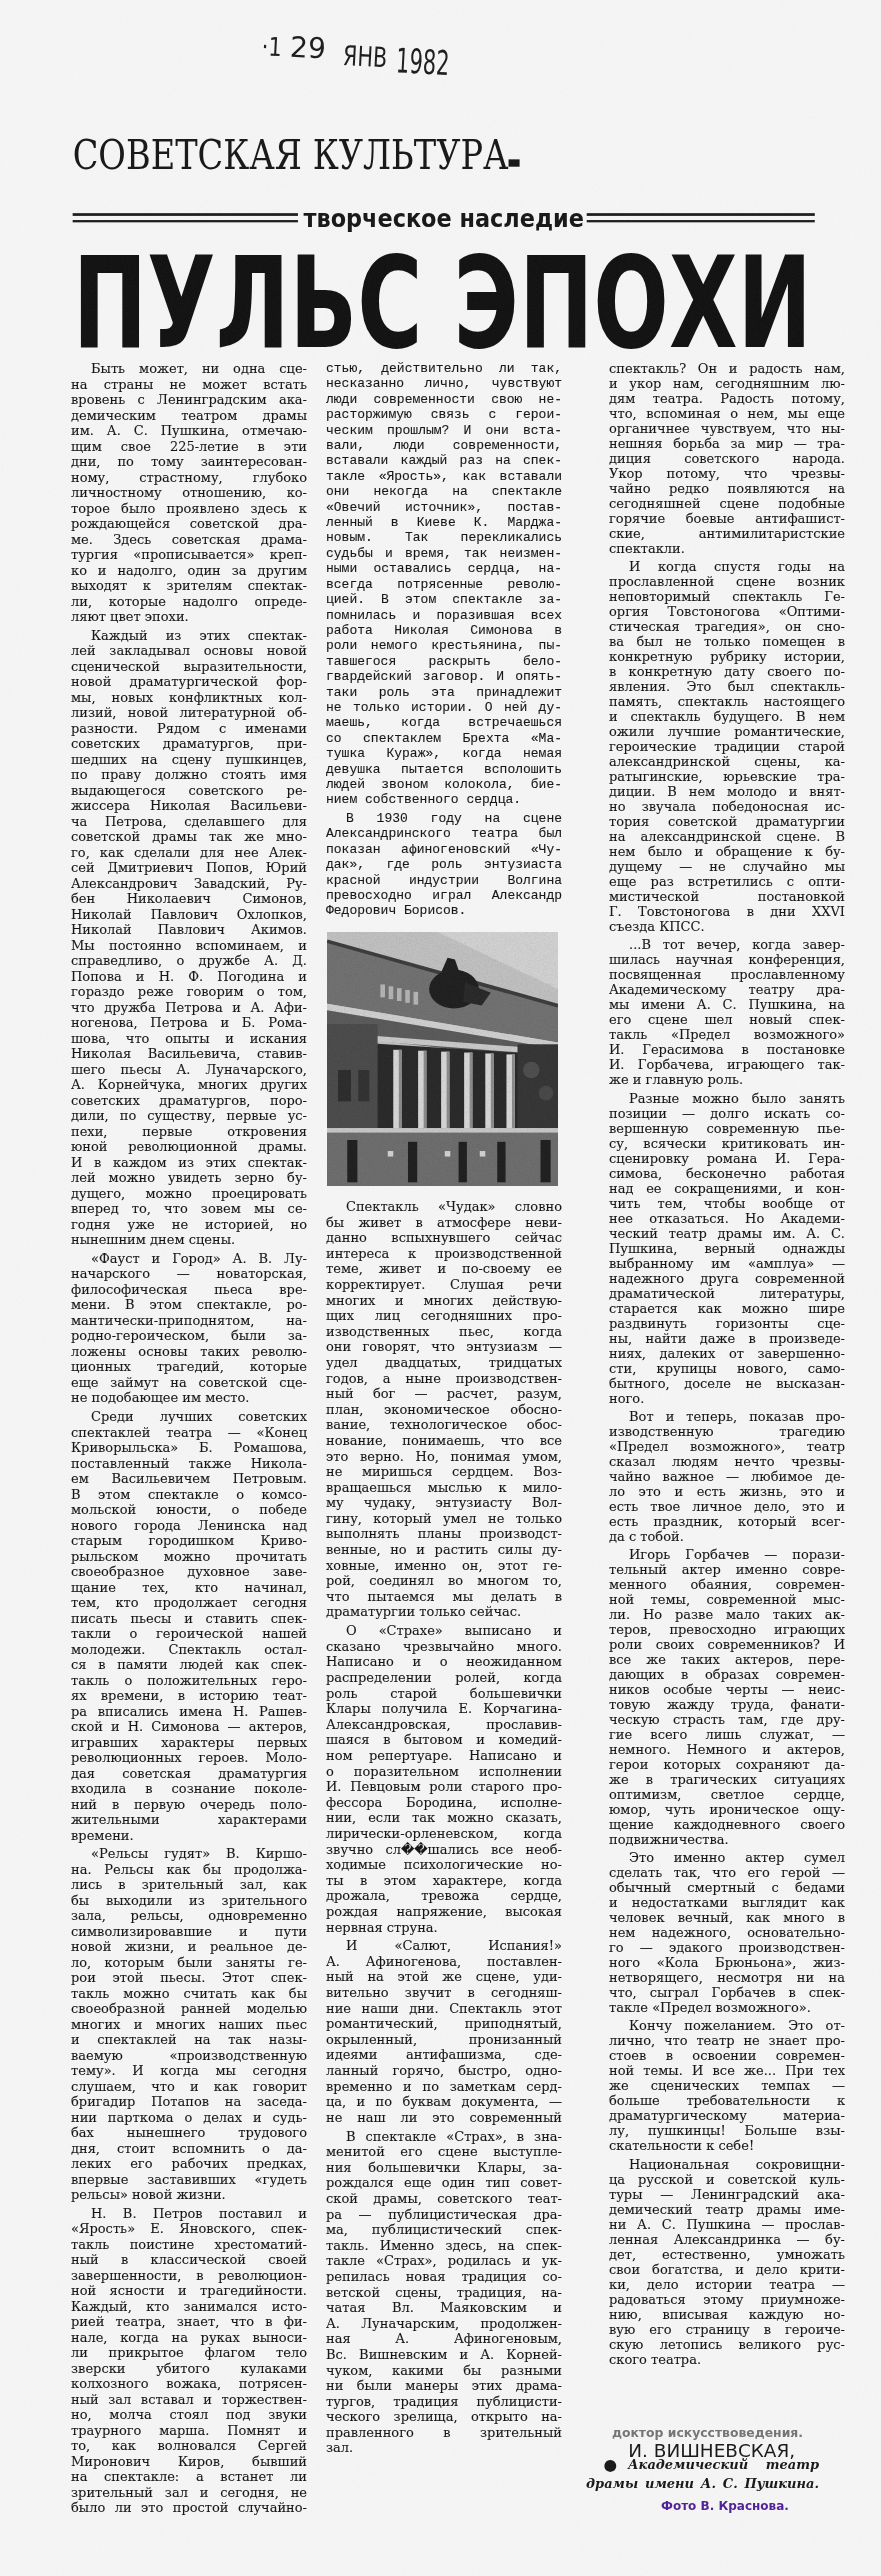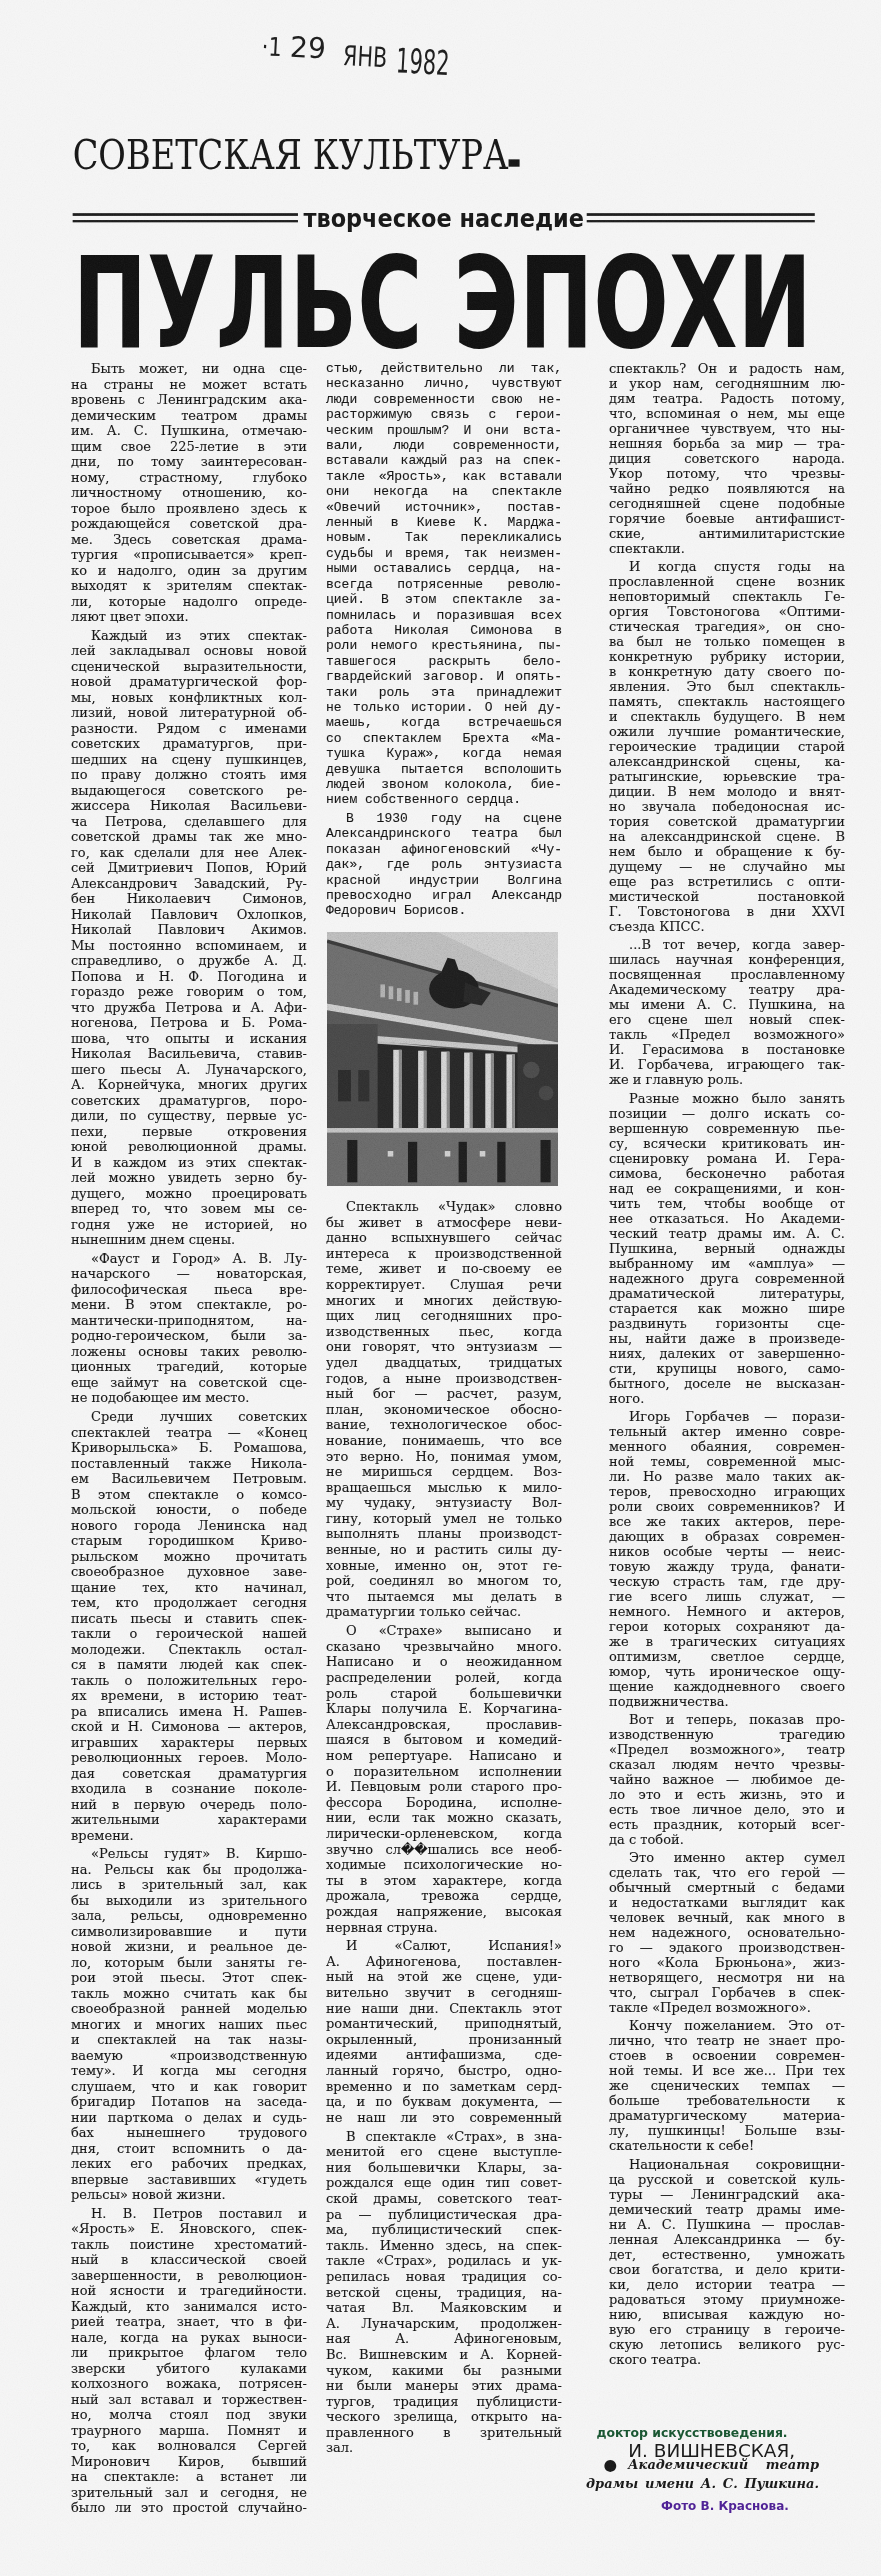--- a/index.html
+++ b/index.html
@@ -51,25 +51,25 @@
       left: 581px; top: 2405px; width: 214px;
       text-align: right;
       font-family: "DejaVu Sans", sans-serif;
       font-size: 18.4px; line-height: 20px;
       color: #151515;
       margin-top: 36px;
     }
     .byline-title {
       position: absolute;
       left: 581px; top: 2426px; width: 222px;
-      text-align: center;
+      text-align: right;
       font-family: "DejaVu Sans", sans-serif;
       font-weight: bold;
       font-size: 12.4px; line-height: 14.7px;
-      color: #14532d;
+      color: #737373;
     }
     .caption {
       position: absolute;
       left: 586px; top: 2455px; width: 233px;
       font-family: "DejaVu Serif", serif;
       font-style: italic; font-weight: bold;
       font-size: 13px; line-height: 19.3px;
       color: #151515;
     }
     .caption .cap-line { text-align: justify; text-align-last: justify; position: relative; }
@@ -472,51 +472,51 @@
         <div class="line">драматической литературы,</div>
         <div class="line">старается как можно шире</div>
         <div class="line">раздвинуть горизонты сце-</div>
         <div class="line">ны, найти даже в произведе-</div>
         <div class="line">ниях, далеких от завершенно-</div>
         <div class="line">сти, крупицы нового, само-</div>
         <div class="line">бытного, доселе не высказан-</div>
         <div class="line last">ного.</div>
       </div>
       <div class="para">
+        <div class="line first">Вот и теперь, показав про-</div>
+        <div class="line">изводственную трагедию</div>
+        <div class="line">«Предел возможного», театр</div>
+        <div class="line">сказал людям нечто чрезвы-</div>
+        <div class="line">чайно важное — любимое де-</div>
+        <div class="line">ло это и есть жизнь, это и</div>
+        <div class="line">есть твое личное дело, это и</div>
+        <div class="line">есть праздник, который всег-</div>
+        <div class="line last">да с тобой.</div>
+      </div>
+      <div class="para">
         <div class="line first">Игорь Горбачев — порази-</div>
         <div class="line">тельный актер именно совре-</div>
         <div class="line">менного обаяния, современ-</div>
         <div class="line">ной темы, современной мыс-</div>
         <div class="line">ли. Но разве мало таких ак-</div>
         <div class="line">теров, превосходно играющих</div>
         <div class="line">роли своих современников? И</div>
         <div class="line">все же таких актеров, пере-</div>
         <div class="line">дающих в образах современ-</div>
         <div class="line">ников особые черты — неис-</div>
         <div class="line">товую жажду труда, фанати-</div>
         <div class="line">ческую страсть там, где дру-</div>
         <div class="line">гие всего лишь служат, —</div>
         <div class="line">немного. Немного и актеров,</div>
         <div class="line">герои которых сохраняют да-</div>
         <div class="line">же в трагических ситуациях</div>
         <div class="line">оптимизм, светлое сердце,</div>
         <div class="line">юмор, чуть ироническое ощу-</div>
         <div class="line">щение каждодневного своего</div>
         <div class="line last">подвижничества.</div>
-      </div>
-      <div class="para">
-        <div class="line first">Вот и теперь, показав про-</div>
-        <div class="line">изводственную трагедию</div>
-        <div class="line">«Предел возможного», театр</div>
-        <div class="line">сказал людям нечто чрезвы-</div>
-        <div class="line">чайно важное — любимое де-</div>
-        <div class="line">ло это и есть жизнь, это и</div>
-        <div class="line">есть твое личное дело, это и</div>
-        <div class="line">есть праздник, который всег-</div>
-        <div class="line last">да с тобой.</div>
       </div>
       <div class="para">
         <div class="line first">Это именно актер сумел</div>
         <div class="line">сделать так, что его герой —</div>
         <div class="line">обычный смертный с бедами</div>
         <div class="line">и недостатками выглядит как</div>
         <div class="line">человек вечный, как много в</div>
         <div class="line">нем надежного, основательно-</div>
         <div class="line">го — эдакого производствен-</div>
         <div class="line">ного «Кола Брюньона», жиз-</div>

